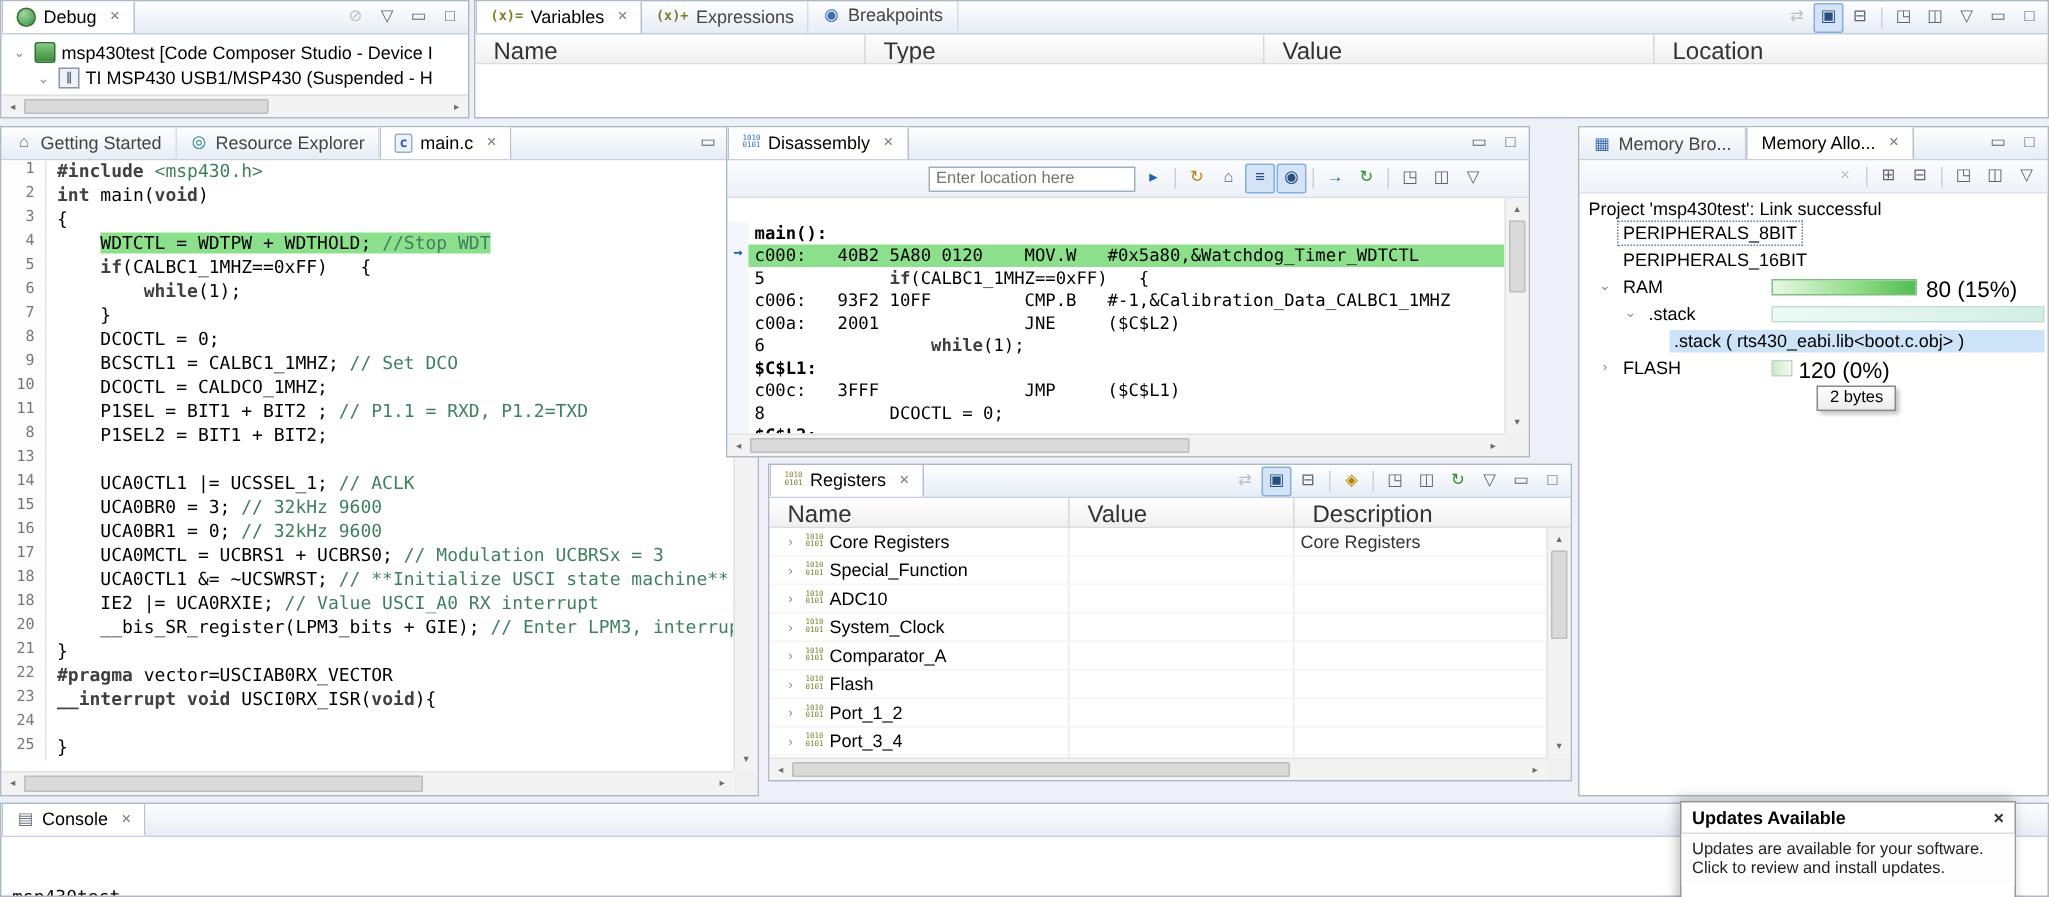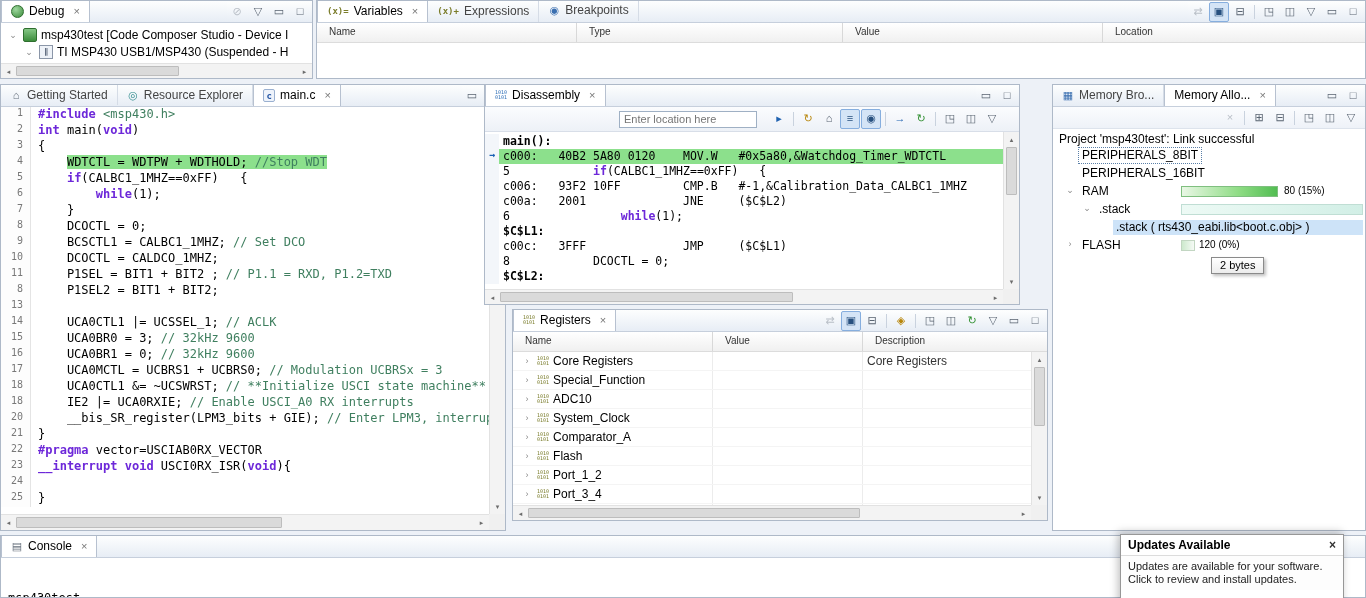--- a/index.html
+++ b/index.html
@@ -35,21 +35,21 @@
   .bits.blue i{color:#2f6fb7}
   .bugicon{width:11px;height:11px;border-radius:50%;background:radial-gradient(circle at 35% 30%,#9fd89f,#3c8c3c);
            border:1px solid #2f6f2f;display:inline-block}
   .ic-ccs{width:12px;height:12px;border-radius:2px;background:linear-gradient(#86c786,#3c8c3c);
           border:1px solid #2f6f2f;display:inline-block}
   .ic-thread{width:12px;height:12px;background:#eef2f8;border:1px solid #8b96a8;display:inline-block;
              font:bold 8px/11px "DejaVu Sans",sans-serif;color:#5a667a;text-align:center}
   .chev{color:#8a8a8a;font-size:9px;width:12px;display:inline-block;text-align:center}
   
   .colhdr{height:20px;background:linear-gradient(#ffffff,#f0f0f0);border-bottom:1px solid #dcdcdc;display:flex;box-sizing:border-box}
-  .colcell{padding:3px 0 0 12px;border-right:1px solid #d8d8d8;font-size:10px;color:#333;box-sizing:border-box;
+  .colcell{padding:3px 0 0 12px;border-right:1px solid #d8d8d8;font-size:16px;color:#333;box-sizing:border-box;
            overflow:hidden;white-space:nowrap;flex:0 0 auto}
   
   .sbv{position:absolute;width:16px;background:#f3f3f3;border-left:1px solid #e2e2e2;display:flex;flex-direction:column;box-sizing:border-box}
   .sbh{position:absolute;height:15px;background:#f3f3f3;border-top:1px solid #e2e2e2;display:flex;box-sizing:border-box}
   .sbtn{flex:0 0 15px;text-align:center;font-size:7px;color:#6c6c6c;line-height:15px}
   .strack{flex:1;position:relative}
   .sthumb{position:absolute;background:#dadada;border:1px solid #bdbdbd;border-radius:1px;box-sizing:border-box}
   .sbv .sthumb{left:2px;right:2px}
   .sbh .sthumb{top:2px;bottom:2px}
   .scorner{position:absolute;right:0;bottom:0;width:16px;height:15px;background:#f0f0f0}
@@ -60,31 +60,31 @@
   
   #vars-panel{left:316px;top:0;width:1050px;height:79px}
   
   #editor-panel{left:0;top:84px;width:506px;height:447px}
   #code-area{position:absolute;left:0;top:22px;right:16px;bottom:16px;overflow:hidden;background:#fff}
   .cl{display:flex;height:16px;line-height:16px;font:12px "DejaVu Sans Mono",monospace;white-space:pre}
   .lnum{flex:0 0 22px;text-align:right;padding-right:7px;color:#787878;font-size:10px;background:#fdfdfd;border-right:1px solid #e4e4e4}
   .lt{padding-left:7px}
   .hlline{background:#8ce08c}
   .seg-pl{color:#000}
-  .seg-kw,.seg-pp{color:#6d28d9;font-weight:bold}
+  .seg-kw,.seg-pp{color:#404040;font-weight:bold}
   .seg-cmt,.seg-inc{color:#3f7f5f}
   .seg-fn{color:#000;font-weight:normal}
   .seg-lbl{color:#000;font-weight:bold}
   
   #disasm-panel{left:484px;top:84px;width:536px;height:221px}
-  .dtoolbar{position:absolute;left:0;right:0;top:22px;height:25px;display:flex;align-items:center;gap:12px;
+  .dtoolbar{position:absolute;left:0;right:0;top:22px;height:25px;display:flex;align-items:center;gap:2px;
             padding-left:134px;background:linear-gradient(#fbfcfe,#edf1f7);border-bottom:1px solid #d8dee8;box-sizing:border-box}
   .locinput{width:138px;height:17px;border:1px solid #9fb0c4;font-size:11px;padding:0 4px;color:#555;box-sizing:border-box;
             font-family:"Liberation Sans",sans-serif}
-  #disasm-lines{position:absolute;left:0;top:47px;right:16px;bottom:15px;overflow:hidden;padding-top:2px}
+  #disasm-lines{position:absolute;left:0;top:47px;right:16px;bottom:15px;overflow:hidden;padding-top:16px}
   .dl{display:flex;height:15px;line-height:15px;font:11.5px "DejaVu Sans Mono",monospace;white-space:pre}
   .dgut{flex:0 0 14px;text-align:center;color:#1b62b5;font-size:10px;background:#f3f6fa;font-weight:bold}
   .dlt{padding-left:4px}
   .dl.cur .dlt{background:#8ce08c;flex:1}
   
   #regs-panel{left:512px;top:309px;width:536px;height:212px}
   #reg-rows{position:absolute;left:0;top:42px;right:16px;bottom:15px;overflow:hidden}
   .rrow{display:flex;height:18px;line-height:18px;border-bottom:1px solid #f4f4f4;font-size:12px}
   .rcell{padding:0 4px;border-right:1px solid #ececec;overflow:hidden;white-space:nowrap;box-sizing:border-box}
   .rc1{display:flex;align-items:center;gap:4px;padding-left:8px}
@@ -97,21 +97,21 @@
   #mem-rows{position:absolute;left:0;top:62px;right:0;height:108px}
   .mrow{position:relative;height:18px}
   .mchev{position:absolute;top:2px}
   .mlabel{position:absolute;top:1px;height:15px;line-height:15px;padding:0 3px;white-space:nowrap;font-size:12px}
   .mlabel.sel{background:#cde3f8;right:2px}
   .mlabel.focus{outline:1px dotted #5b80a8}
   .bar{position:absolute;top:3px;height:11px;box-sizing:border-box}
   .bar-ram{left:128px;width:97px;background:linear-gradient(90deg,#e9f7e5,#8edc84 60%,#52bd52);border:1px solid #7fbf7f}
   .bar-stack{left:128px;width:182px;background:linear-gradient(90deg,#edfaf5,#d2efe6);border:1px solid #c0ded4}
   .bar-flash{left:128px;width:14px;background:linear-gradient(90deg,#cde9cd,#f5faf5);border:1px solid #c2d6c2}
-  .bar-text{position:absolute;top:2px;font-size:10px;white-space:nowrap}
+  .bar-text{position:absolute;top:2px;font-size:15px;white-space:nowrap}
   .bt-ram{left:231px}.bt-flash{left:146px}
   #mem-tooltip{position:absolute;left:158px;top:172px;padding:1px 8px 2px;font-size:11px;white-space:nowrap;
                background:linear-gradient(#ffffff,#ececec);border:1px solid #8a8a8a;box-shadow:2px 2px 3px rgba(0,0,0,.25);z-index:5}
   
   #console-panel{left:0;top:535px;width:1366px;height:63px}
   #console-body{padding:3px 7px;font:12px/15px "DejaVu Sans Mono",monospace;white-space:pre}
   
   #popup{position:absolute;left:1120px;top:534px;width:224px;height:90px;background:#fff;border:1px solid #979797;
          box-shadow:-2px -2px 8px rgba(0,0,0,.25);z-index:20;box-sizing:border-box}
   #popup .ttl{display:flex;justify-content:space-between;align-items:center;padding:3px 7px;font-weight:bold;font-size:12px;
@@ -222,21 +222,21 @@
         <div class="cl"><span class="lnum">9</span><span class="lt"><span class="seg-pl">    BCSCTL1 = CALBC1_1MHZ; </span><span class="seg-cmt">// Set DCO</span></span></div>
         <div class="cl"><span class="lnum">10</span><span class="lt"><span class="seg-pl">    DCOCTL = CALDCO_1MHZ;</span></span></div>
         <div class="cl"><span class="lnum">11</span><span class="lt"><span class="seg-pl">    P1SEL = BIT1 + BIT2 ; </span><span class="seg-cmt">// P1.1 = RXD, P1.2=TXD</span></span></div>
         <div class="cl"><span class="lnum">8</span><span class="lt"><span class="seg-pl">    P1SEL2 = BIT1 + BIT2;</span></span></div>
         <div class="cl"><span class="lnum">13</span><span class="lt">&nbsp;</span></div>
         <div class="cl"><span class="lnum">14</span><span class="lt"><span class="seg-pl">    UCA0CTL1 |= UCSSEL_1; </span><span class="seg-cmt">// ACLK</span></span></div>
         <div class="cl"><span class="lnum">15</span><span class="lt"><span class="seg-pl">    UCA0BR0 = 3; </span><span class="seg-cmt">// 32kHz 9600</span></span></div>
         <div class="cl"><span class="lnum">16</span><span class="lt"><span class="seg-pl">    UCA0BR1 = 0; </span><span class="seg-cmt">// 32kHz 9600</span></span></div>
         <div class="cl"><span class="lnum">17</span><span class="lt"><span class="seg-pl">    UCA0MCTL = UCBRS1 + UCBRS0; </span><span class="seg-cmt">// Modulation UCBRSx = 3</span></span></div>
         <div class="cl"><span class="lnum">18</span><span class="lt"><span class="seg-pl">    UCA0CTL1 &amp;= ~UCSWRST; </span><span class="seg-cmt">// **Initialize USCI state machine**</span></span></div>
-        <div class="cl"><span class="lnum">18</span><span class="lt"><span class="seg-pl">    IE2 |= UCA0RXIE; </span><span class="seg-cmt">// Enable USCI_A0 RX interrupts</span></span></div>
+        <div class="cl"><span class="lnum">18</span><span class="lt"><span class="seg-pl">    IE2 |= UCA0RXIE; </span><span class="seg-cmt">// Value USCI_A0 RX interrupt</span></span></div>
         <div class="cl"><span class="lnum">20</span><span class="lt"><span class="seg-pl">    __bis_SR_register(LPM3_bits + GIE); </span><span class="seg-cmt">// Enter LPM3, interrupts</span></span></div>
         <div class="cl"><span class="lnum">21</span><span class="lt"><span class="seg-pl">}</span></span></div>
         <div class="cl"><span class="lnum">22</span><span class="lt"><span class="seg-pp">#pragma</span><span class="seg-pl"> vector=USCIAB0RX_VECTOR</span></span></div>
         <div class="cl"><span class="lnum">23</span><span class="lt"><span class="seg-kw">__interrupt</span><span class="seg-pl"> </span><span class="seg-kw">void</span><span class="seg-pl"> </span><span class="seg-fn">USCI0RX_ISR</span><span class="seg-pl">(</span><span class="seg-kw">void</span><span class="seg-pl">){</span></span></div>
         <div class="cl"><span class="lnum">24</span><span class="lt">&nbsp;</span></div>
         <div class="cl"><span class="lnum">25</span><span class="lt"><span class="seg-pl">}</span></span></div>
       </div>
   </div>
   <div class="sbv" style="right:0;top:22px;bottom:16px">
     <span class="sbtn">▴</span>

